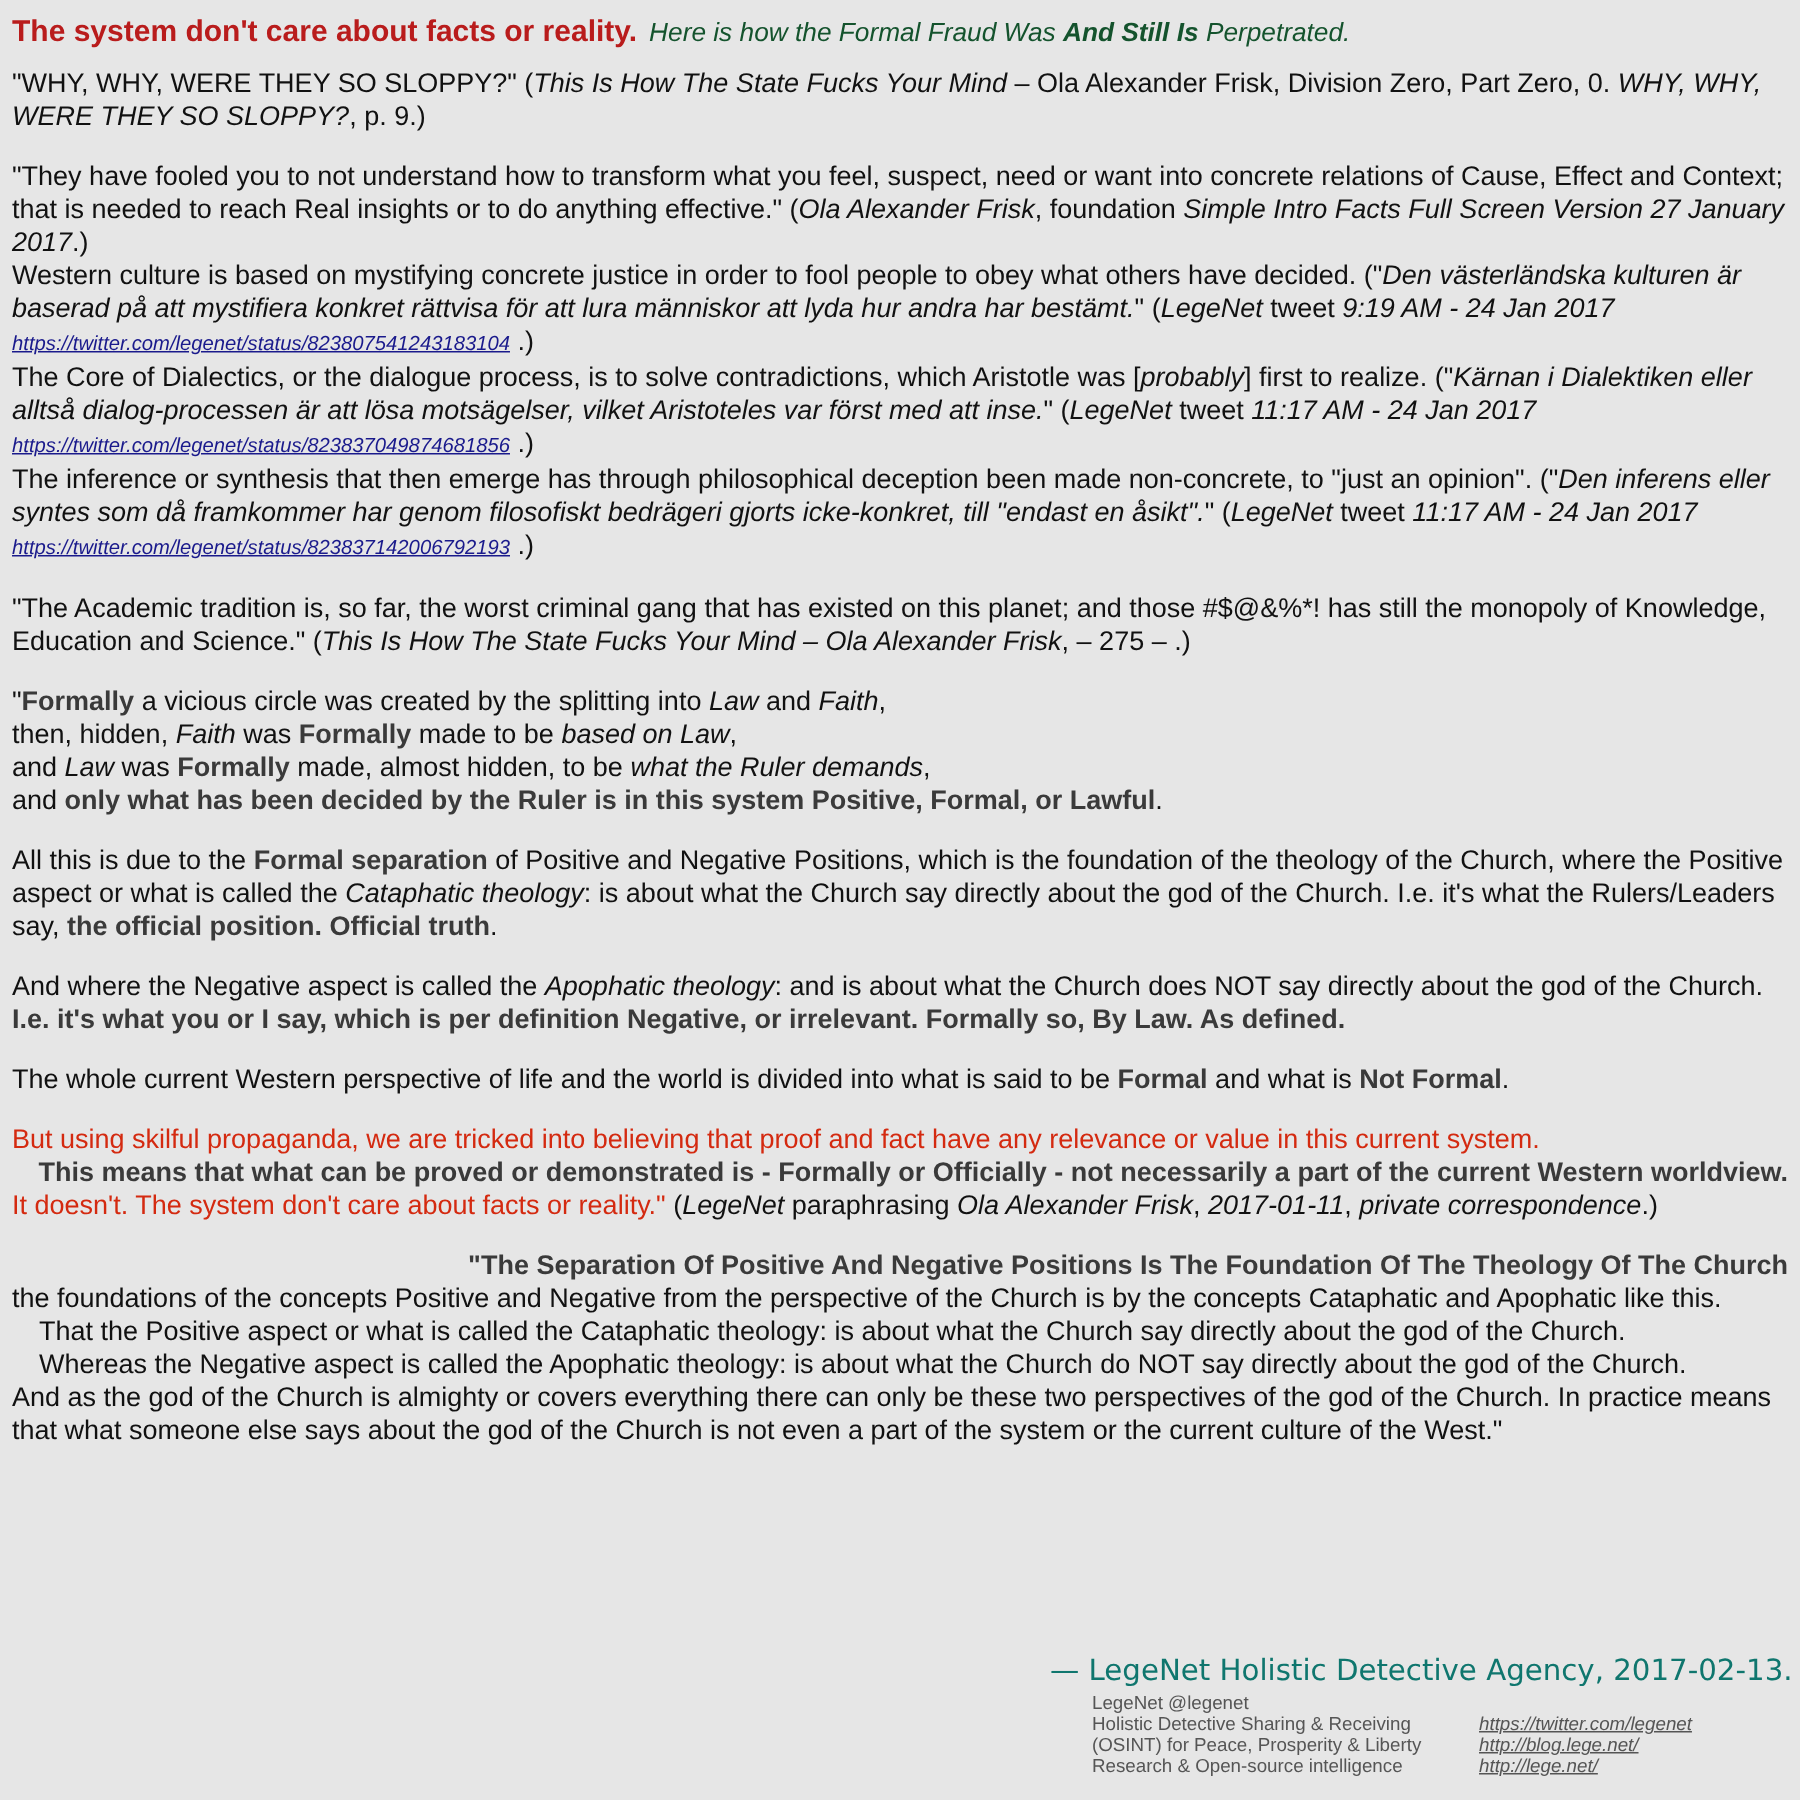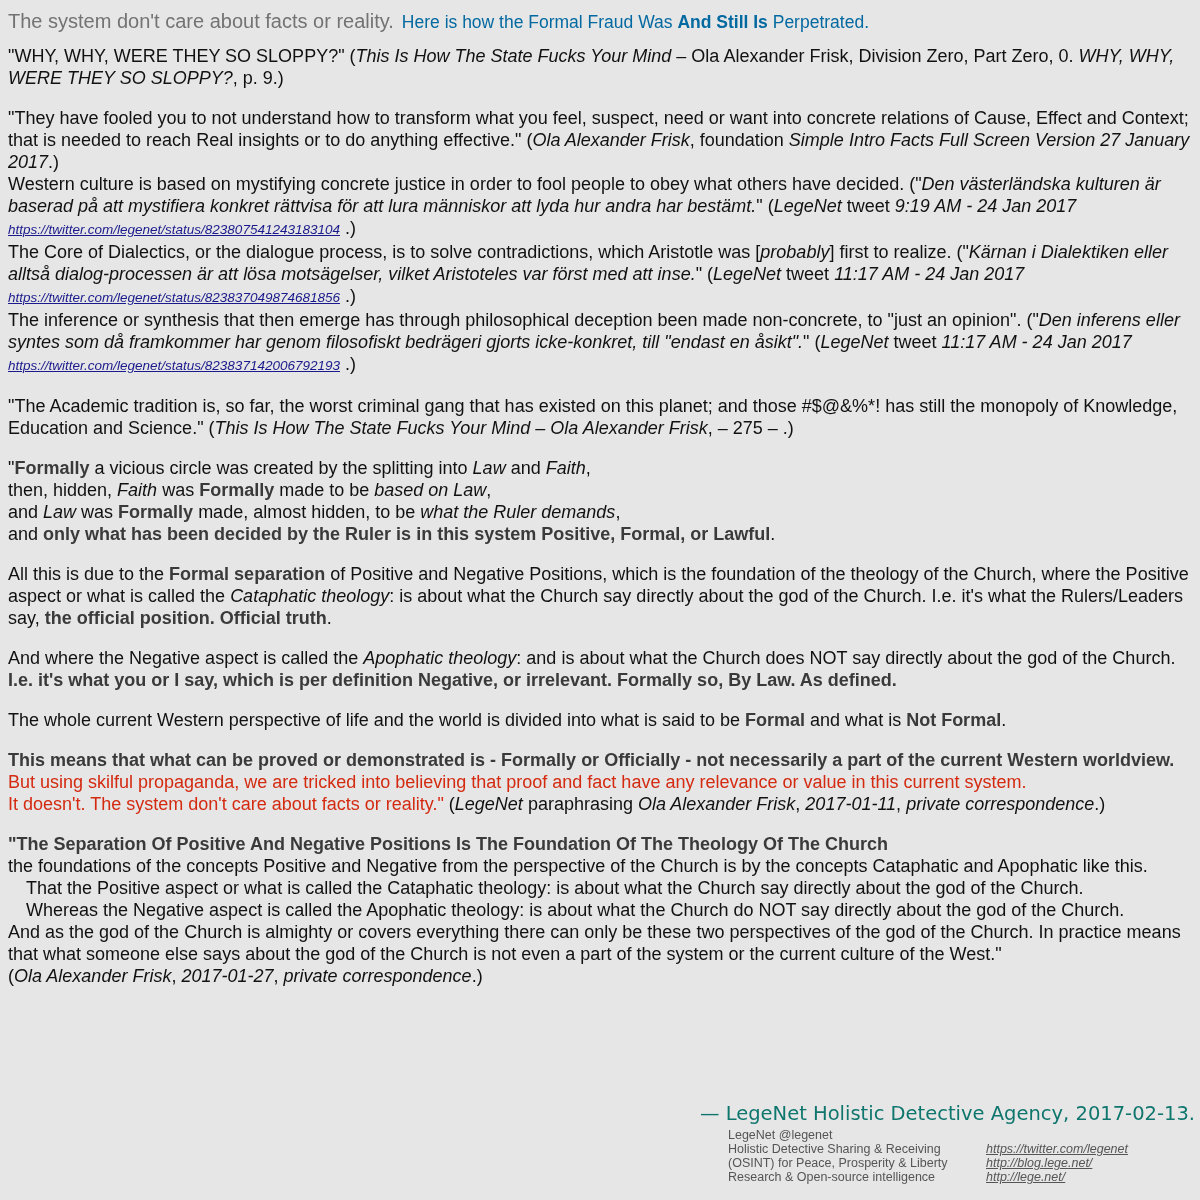--- a/index.html
+++ b/index.html
@@ -4,26 +4,26 @@
 <style>
   html, body { margin: 0; padding: 0; }
   body {
     width: 1200px; height: 1200px; overflow: hidden;
     background: #e6e6e6;
     font-family: "Liberation Sans", sans-serif;
     color: #111;
   }
   .page { position: relative; padding: 8px 8px 0 8px; }
   .title-line { font-size: 20px; line-height: 26px; margin: 0 0 10px 0; }
-  .title-line .title { font-weight: normal; color: #737373; text-align: right; }
-  .title-line .subtitle { color: #0369a1; font-size: 17.5px; margin-left: 8px; }
+  .title-line .title { font-weight: bold; color: #b91c1c; text-align: right; }
+  .title-line .subtitle { color: #14532d; font-size: 17.5px; margin-left: 8px; font-style: italic; }
   .title-line .subtitle b { font-weight: bold; }
   .p { font-size: 18px; line-height: 22px; margin: 0 0 18px 0; }
   .p .line { display: block; }
-  .b { font-weight: bold; color: #3a3a3a; }
+  .b { font-weight: bold; color: #3a3a3a; text-align: right; }
   .red { color: #d42a10; }
   i { font-style: italic; }
   a.tw { color: #1a1a8c; font-size: 13.5px; font-style: italic; text-decoration: underline; }
   .signature { position: absolute; left: 700px; top: 1102px; font-family: "DejaVu Sans", sans-serif; font-size: 19.5px; color: #0f766e; white-space: nowrap; }
   .sig-table { position: absolute; left: 728px; top: 1128px; font-family: Liberation Sans, sans-serif; font-size: 12.5px; line-height: 14px; color: #555; }
   .sig-row { display: flex; }
   .sig-left { width: 258px; white-space: nowrap; }
   .sig-right { font-style: italic; text-decoration: underline; white-space: nowrap; color: #555; }
 </style>
 </head>
@@ -73,32 +73,31 @@
 
   <div class="p">
     <span>And where the Negative aspect is called the </span><i>Apophatic theology</i><span>: and is about what the Church does NOT say directly about the god of the Church.  </span><span class="b">I.e. it's what you or I say, which is per definition Negative, or irrelevant.  Formally so, By Law.  As defined.</span>
   </div>
 
   <div class="p">
     <span>The whole current Western perspective of life and the world is divided into what is said to be </span><span class="b">Formal</span><span> and what is </span><span class="b">Not Formal</span><span>.</span>
   </div>
 
   <div class="p">
+    <span class="line red">But using skilful propaganda, we are tricked into believing that proof and fact have any relevance or value in this current system.</span>
     <span class="line b">This means that what can be proved or demonstrated is - Formally or Officially - not necessarily a part of the current Western worldview.</span>
-    <span class="line red">But using skilful propaganda, we are tricked into believing that proof and fact have any relevance or value in this current system.</span>
     <span class="line"><span class="red">It doesn't.  The system don't care about facts or reality."</span><span>  (</span><i>LegeNet</i><span> paraphrasing </span><i>Ola Alexander Frisk</i><span>, </span><i>2017-01-11</i><span>, </span><i>private correspondence</i><span>.)</span></span>
   </div>
 
   <div class="p">
     <span class="line b">"The Separation Of Positive And Negative Positions Is The Foundation Of The Theology Of The Church</span>
     <span class="line">the foundations of the concepts Positive and Negative from the perspective of the Church is by the concepts Cataphatic and Apophatic like this.</span>
     <span class="line" style="padding-left:18px">That the Positive aspect or what is called the Cataphatic theology: is about what the Church say directly about the god of the Church.</span>
     <span class="line" style="padding-left:18px">Whereas the Negative aspect is called the Apophatic theology: is about what the Church do NOT say directly about the god of the Church.</span>
     <span class="line">And as the god of the Church is almighty or covers everything there can only be these two perspectives of the god of the Church.  In practice means that what someone else says about the god of the Church is not even a part of the system or the current culture of the West."</span>
-    <span class="line"><span>(</span><i>Ola Alexander Frisk</i><span>, </span><i>2017-01-27</i><span>, </span><i>private correspondence</i><span>.)</span></span>
   </div>
 
 </div>
 
 <div class="signature">— LegeNet Holistic Detective Agency, 2017-02-13.</div>
 
 <div class="sig-table">
   <div class="sig-row">
     <span class="sig-left">LegeNet @legenet</span>
     <span class="sig-right"></span>

